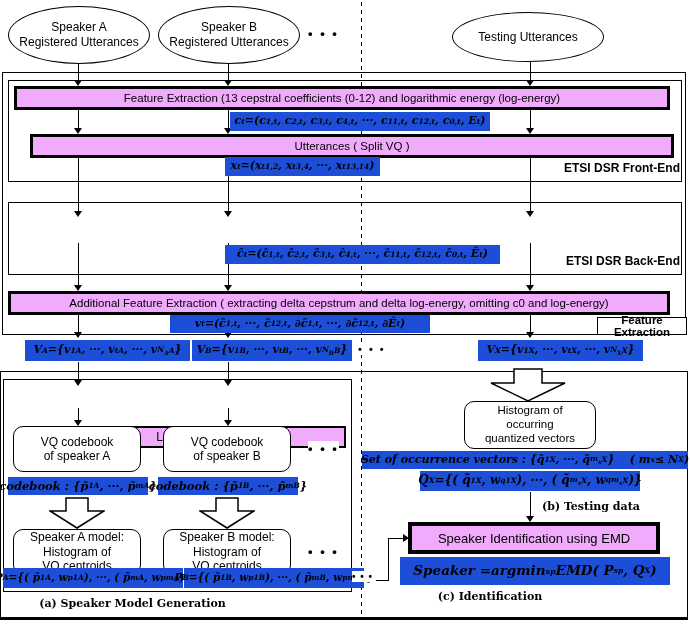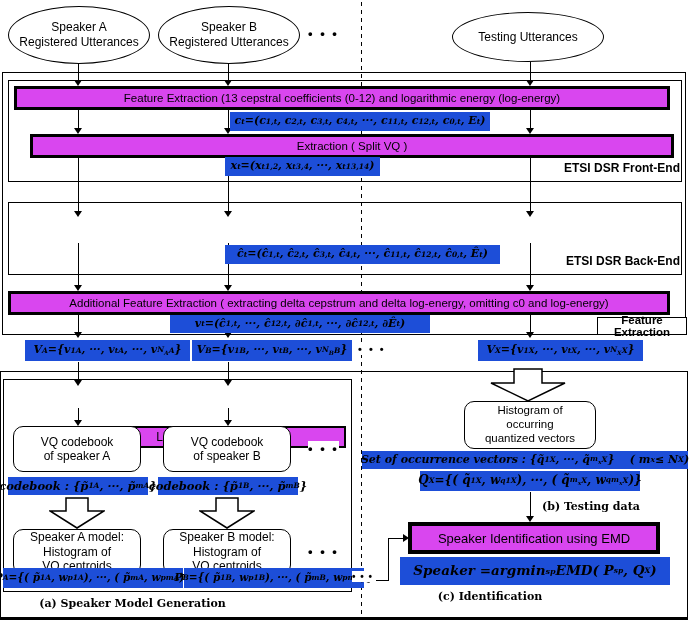--- a/index.html
+++ b/index.html
@@ -4,21 +4,21 @@
 <style>
   html,body{margin:0;padding:0;background:#fff;}
   #stage{position:relative;width:690px;height:625px;background:#fff;overflow:hidden;
          font-family:"Liberation Sans",sans-serif;color:#000;}
   .abs{position:absolute;box-sizing:border-box;}
   .cx{display:flex;align-items:center;justify-content:center;text-align:center;}
   .oval{border:1px solid #000;border-radius:50%;background:#fff;white-space:pre-line;
         font-size:12px;line-height:1.25;z-index:3;}
   .rounded{border:1px solid #000;border-radius:10px;background:#fff;white-space:pre-line;
         font-size:12px;line-height:1.2;z-index:3;}
-  .box-thick{border:3px solid #000;background:#d946ef;font-size:11.5px;z-index:3;}
+  .box-thick{border:3px solid #000;background:#f0abfc;font-size:11.5px;z-index:3;}
   .box-frame{border:1px solid #000;background:transparent;z-index:1;}
   .math{font-family:"DejaVu Serif",serif;font-style:italic;font-weight:bold;font-size:11px;
         white-space:nowrap;background:#1d4ed8;z-index:3;line-height:1.3;}
   .math sub{font-size:7.5px;font-weight:bold;}
   .math sup{font-size:7.5px;font-weight:bold;}
   .math sub sub{font-size:6px;}
   .tag{font-weight:bold;font-size:12px;z-index:3;background:#fff;white-space:nowrap;}
   .tagbox{border:2px solid #000;background:#fff;font-weight:bold;font-size:11.5px;z-index:4;}
   .caption{font-family:"DejaVu Serif",serif;font-weight:bold;font-style:normal;
         font-size:11px;z-index:3;background:#fff;white-space:nowrap;}
@@ -63,21 +63,21 @@
   <div class="abs box-thick cx" style="left:14px;top:86px;width:656px;height:24px;">
       <span>Feature Extraction (13 cepstral coefficients (0-12) and logarithmic energy (log-energy)</span>
     </div>
   <div class="abs math cx" style="left:230px;top:112px;width:260px;height:19px;">c<sub>t</sub>=(c<sub>1,t</sub>, c<sub>2,t</sub>, c<sub>3,t</sub>, c<sub>4,t</sub>, ···, c<sub>11,t</sub>, c<sub>12,t</sub>, c<sub>0,t</sub>, E<sub>t</sub>)</div>
 
   <div class="abs arrv" style="left:78px;top:110px;height:18px;"></div>
   <div class="abs arrv" style="left:228px;top:110px;height:18px;"></div>
   <div class="abs arrv" style="left:530px;top:110px;height:18px;"></div>
 
   <div class="abs box-thick cx" style="left:30px;top:134px;width:644px;height:24px;">
-      <span>Extraction ( Split VQ )</span>
+      <span>Utterances ( Split VQ )</span>
     </div>
   <div class="abs math cx" style="left:225px;top:157px;width:155px;height:19px;">x<sub>t</sub>=(x<sub>t</sub><sup>1,2</sup>, x<sub>t</sub><sup>3,4</sup>, ···, x<sub>t</sub><sup>13,14</sup>)</div>
   <div class="abs tag" style="left:540px;top:161px;width:140px;text-align:right;">ETSI DSR Front-End</div>
 
   <div class="abs arrv" style="left:78px;top:158px;height:53px;"></div>
   <div class="abs arrv" style="left:228px;top:158px;height:53px;"></div>
   <div class="abs arrv" style="left:530px;top:158px;height:53px;"></div>
 
   <div class="abs box-frame" style="left:8px;top:202px;width:674px;height:73px;"></div>
   <div class="abs math cx" style="left:225px;top:245px;width:275px;height:19px;">ĉ<sub>t</sub>=(ĉ<sub>1,t</sub>, ĉ<sub>2,t</sub>, ĉ<sub>3,t</sub>, ĉ<sub>4,t</sub>, ···, ĉ<sub>11,t</sub>, ĉ<sub>12,t</sub>, ĉ<sub>0,t</sub>, Ê<sub>t</sub>)</div>

